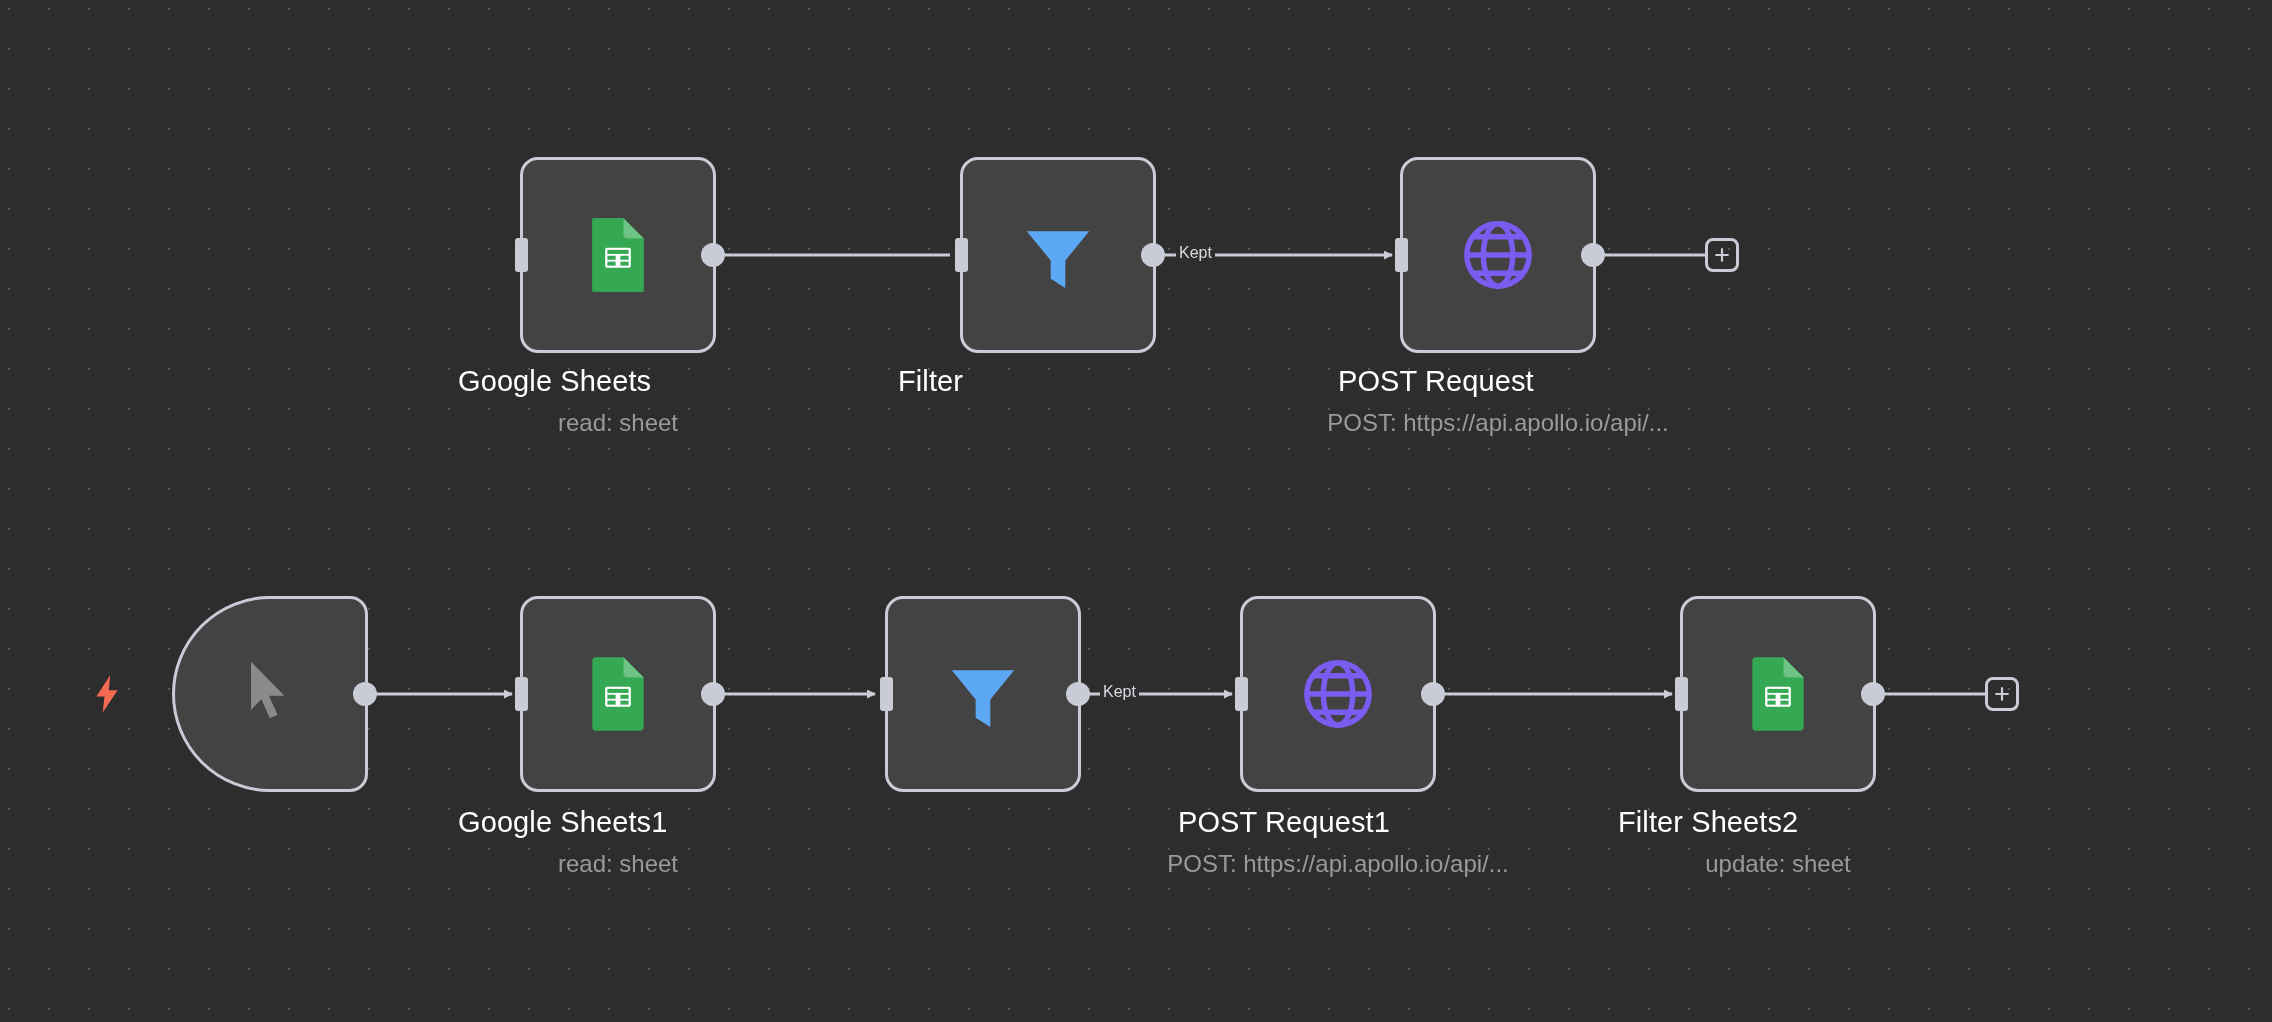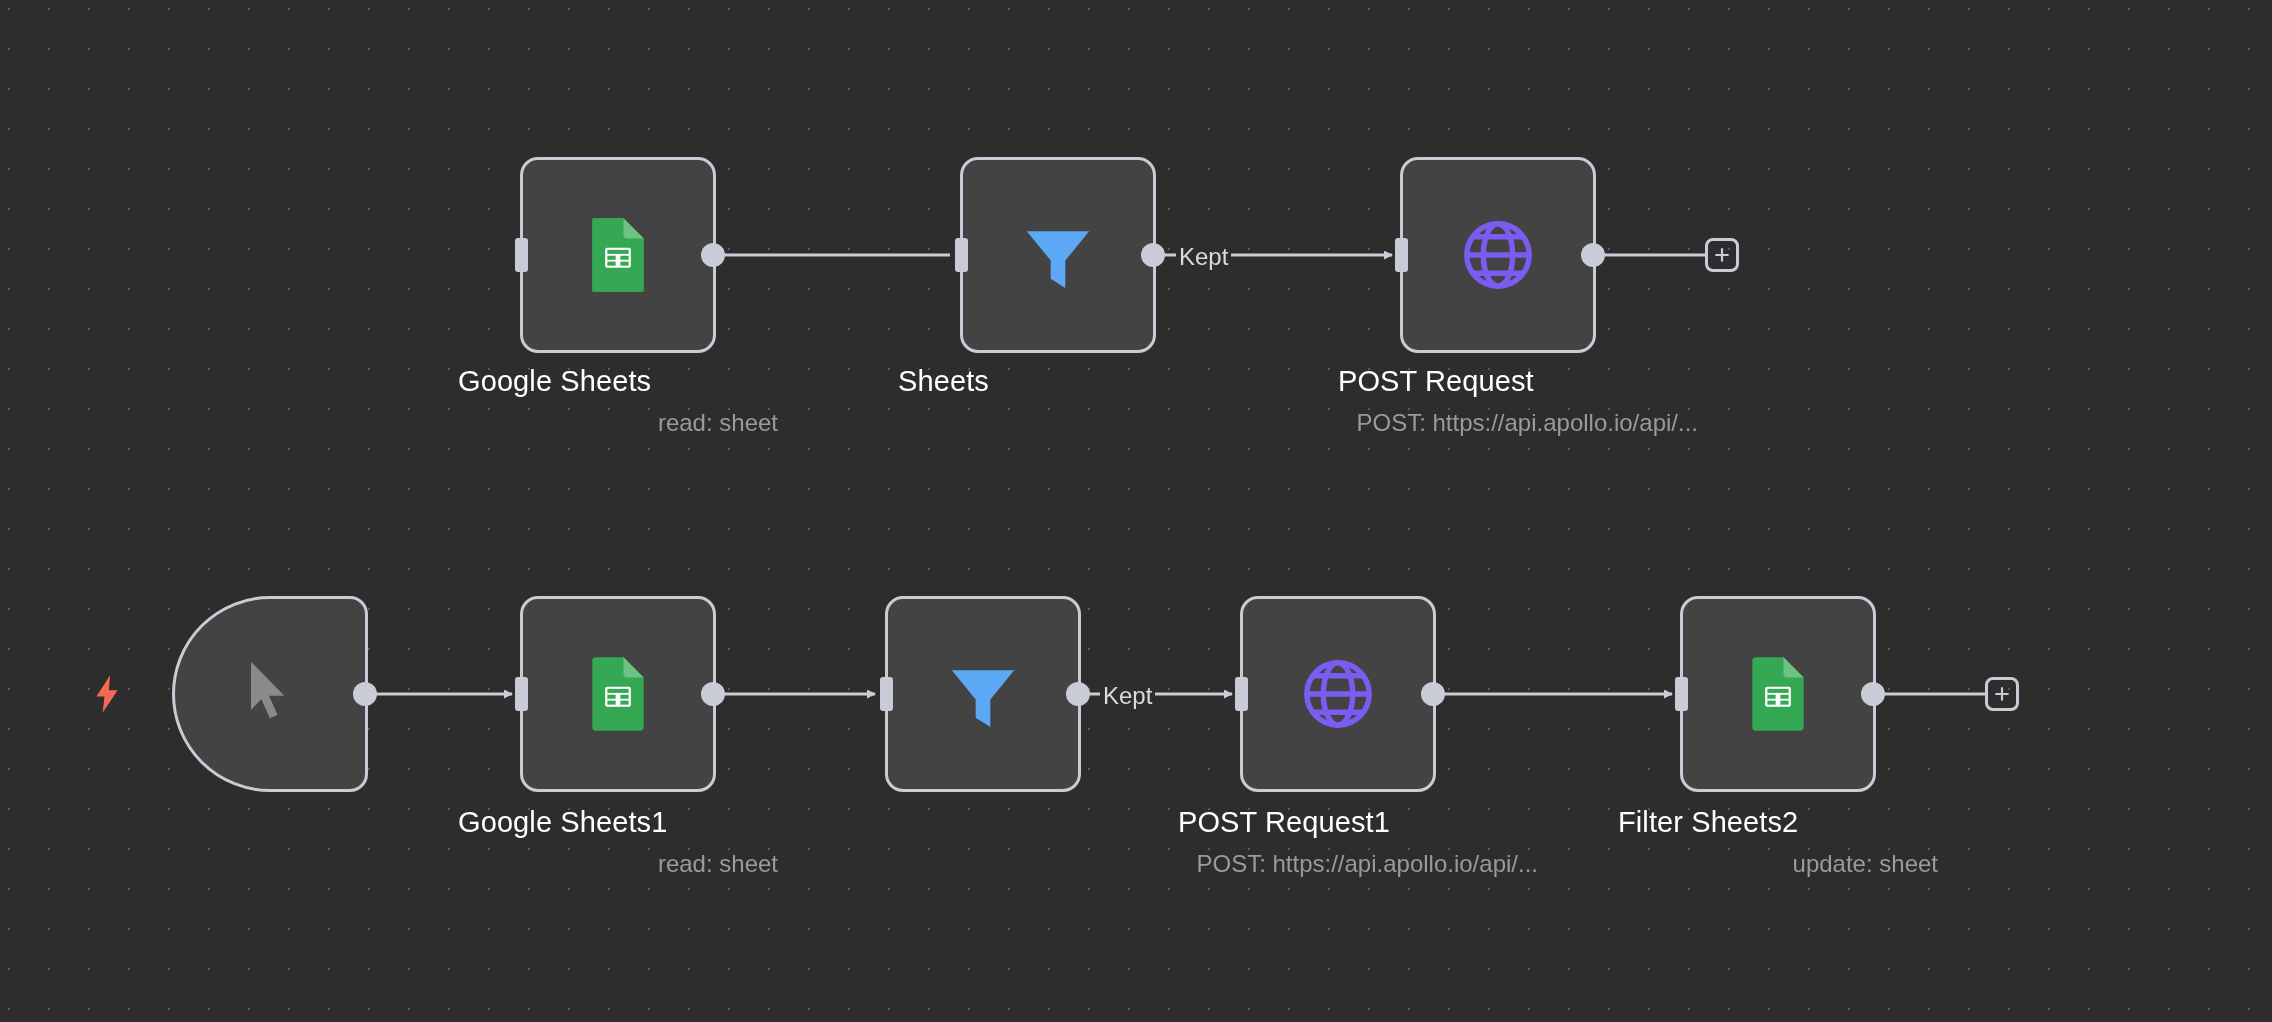--- a/index.html
+++ b/index.html
@@ -88,33 +88,33 @@
     text-align: left;
     color: #ffffff;
     font-size: 29px;
     line-height: 1.17;
     font-weight: 400;
     letter-spacing: 0.1px;
     white-space: pre-line;
   }
   .node-sublabel {
     position: absolute;
-    text-align: right;
+    text-align: center;
     color: #9a9a9a;
     font-size: 24px;
     line-height: 1.2;
     font-weight: 400;
     white-space: nowrap;
   }
 
   
   .edge-label {
     position: absolute;
     color: #d8dae0;
-    font-size: 24px;
+    font-size: 16px;
     line-height: 1;
     background: #2d2d2d;
     padding: 2px 3px;
     white-space: nowrap;
   }
 
   
   .plus-btn {
     position: absolute;
     width: 34px;
@@ -182,21 +182,21 @@
   <div class="node" style="left:960px; top:157px;">
     <span class="port-in"></span>
     <span class="node-icon">
       <svg viewBox="0 0 48 48" width="88" height="88">
         <path d="M7 11h34L28 27v15l-8-5V27L7 11z" fill="#5da8f5"></path>
       </svg>
     </span>
     <span class="port-out"></span>
   </div>
   <div class="edge-label" style="left:1176px; top:243px;">Kept</div>
-  <div class="node-label" style="left:898px; top:365px; width:320px;">Sheets</div>
+  <div class="node-label" style="left:898px; top:365px; width:320px;">Filter</div>
 
   <div class="node" style="left:1400px; top:157px;">
     <span class="port-in"></span>
     <span class="node-icon">
       <svg viewBox="0 0 48 48" width="88" height="88">
         <g fill="none" stroke="#7a5cf0" stroke-width="3">
           <circle cx="24" cy="24" r="17"></circle>
           <ellipse cx="24" cy="24" rx="8" ry="17"></ellipse>
           <line x1="7" y1="24" x2="41" y2="24"></line>
           <line x1="10" y1="14" x2="38" y2="14"></line>

